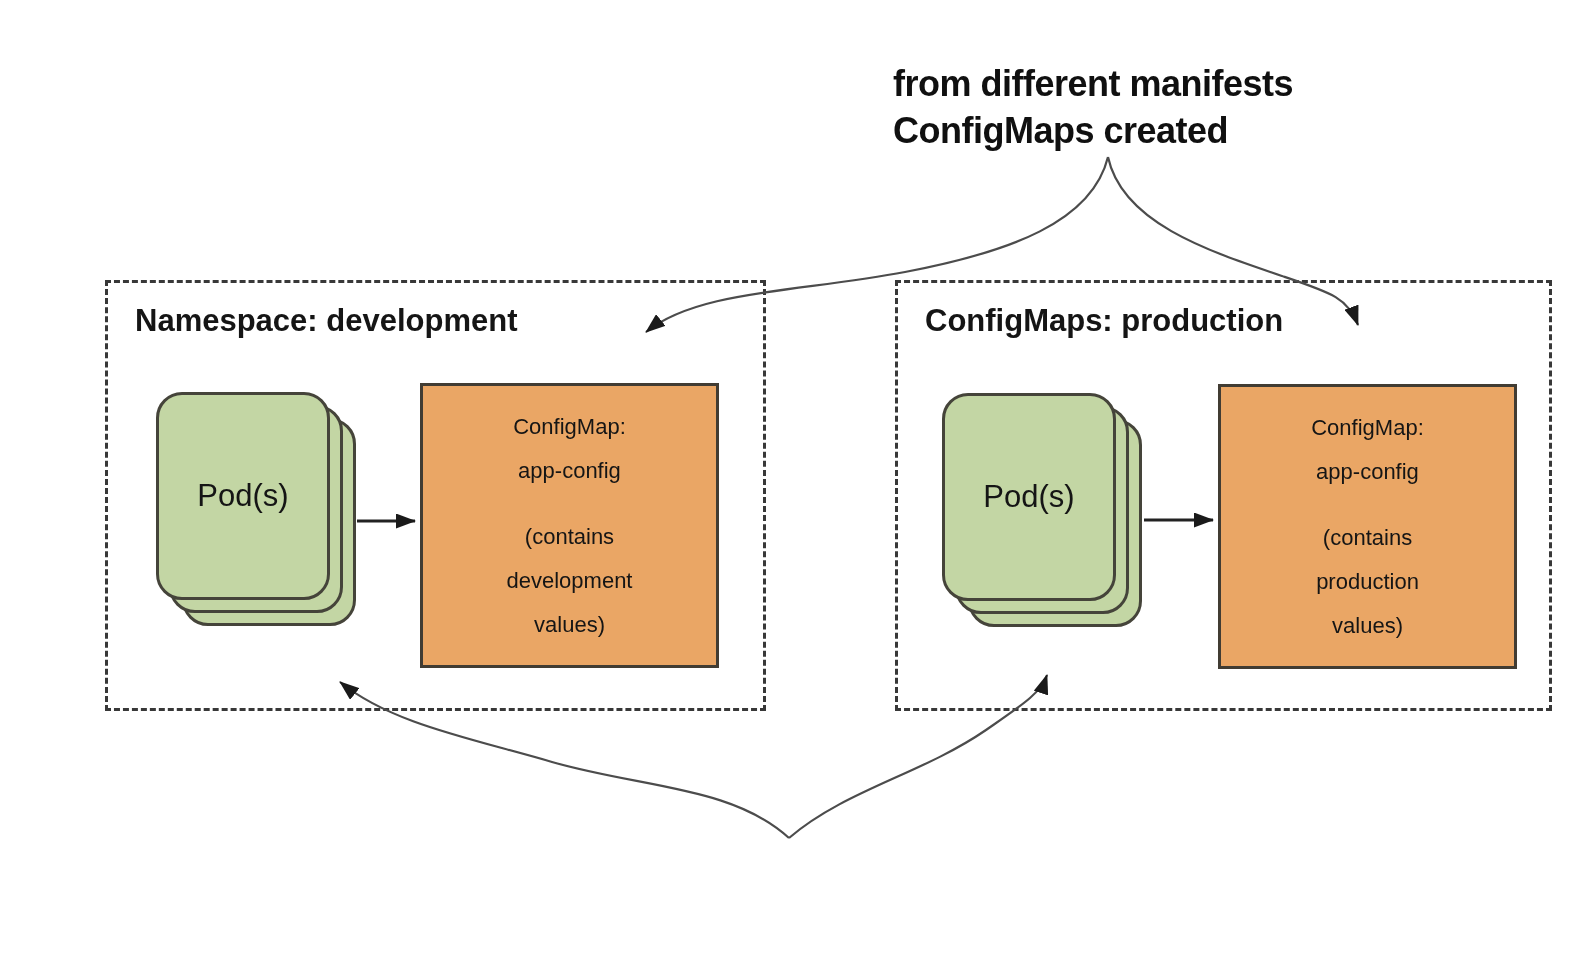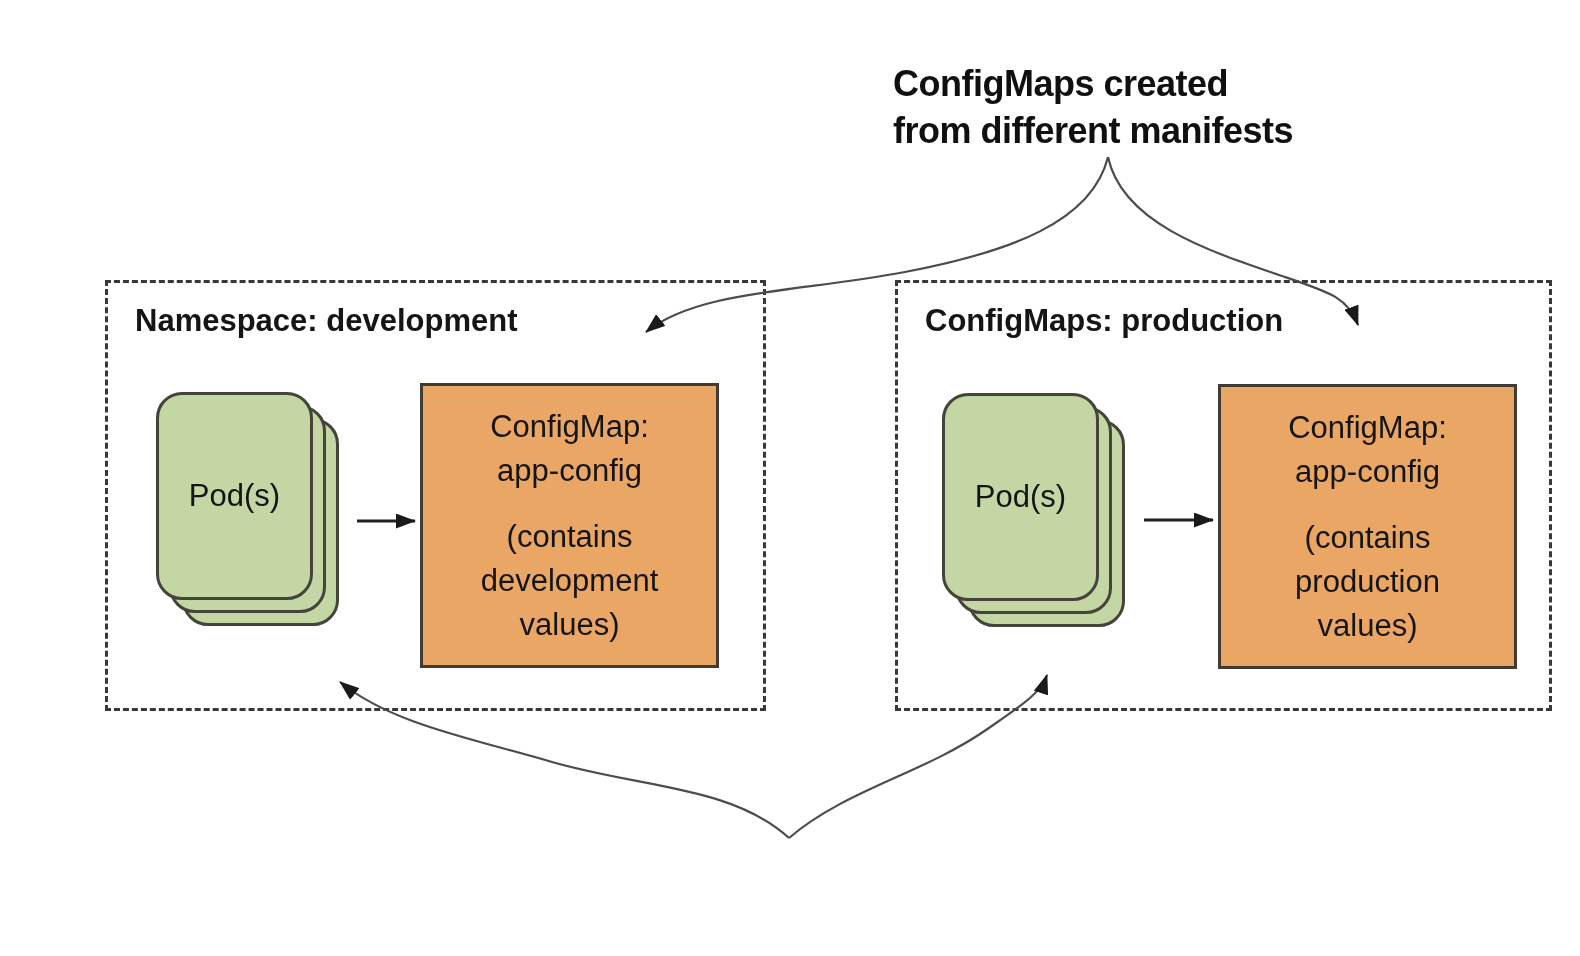--- a/index.html
+++ b/index.html
@@ -33,21 +33,21 @@
     position:absolute;left:27px;top:20px;
     font-size:31px;line-height:36px;color:var(--text);
     white-space:nowrap;
     font-weight:bold;
   }
   
   .pod-stack{position:absolute;width:204px;height:238px;}
   .pod-stack-dev{left:156px;top:392px;}
   .pod-stack-prod{left:942px;top:393px;}
   .pod-card{
-    position:absolute;width:157px;height:208px;
+    position:absolute;width:174px;height:208px;
     background:var(--pod-fill);
     border:3px solid var(--pod-border);
     border-radius:26px;
   }
   .pod-card.c3{left:26px;top:26px;z-index:1;}
   .pod-card.c2{left:13px;top:13px;z-index:2;}
   .pod-card.c1{left:0;top:0;z-index:3;
     display:flex;align-items:center;justify-content:center;}
   .pod-label{font-size:31px;color:var(--text);}
   
@@ -55,21 +55,21 @@
     position:absolute;width:299px;height:285px;
     background:var(--configmap-fill);
     border:3px solid var(--configmap-border);
     display:flex;flex-direction:column;align-items:center;justify-content:center;
     text-align:center;
   }
   .cm-dev{left:420px;top:383px;}
   .cm-prod{left:1218px;top:384px;}
   .cm-name,.cm-note{
     white-space:pre-line;
-    font-size:31px;line-height:44px;color:var(--text);
+    font-size:22px;line-height:44px;color:var(--text);
   }
   .cm-note{margin-top:22px;}
   
   .annotation{
     position:absolute;
     font-weight:bold;font-size:36px;line-height:47px;
     letter-spacing:-0.5px;color:#101010;
   }
   .annotation-top{left:893px;top:60px;text-align:left;}
   .annotation-bottom{left:495px;top:842px;width:590px;text-align:center;}
@@ -78,22 +78,22 @@
     position:absolute;left:0;top:0;width:1580px;height:956px;
     z-index:5;pointer-events:none;
   }
 </style>
 </head>
 <body>
 
 <div class="canvas">
 
   <div class="annotation annotation-top">
+    <div>from different manifests</div>
     <div>ConfigMaps created</div>
-    <div>from different manifests</div>
   </div>
 
   <div class="ns-box ns-dev">
     <div class="ns-label">Namespace: development</div>
   </div>
   <div class="pod-stack pod-stack-dev">
     <div class="pod-card c3"></div>
     <div class="pod-card c2"></div>
     <div class="pod-card c1">
       <span class="pod-label">Pod(s)</span>

